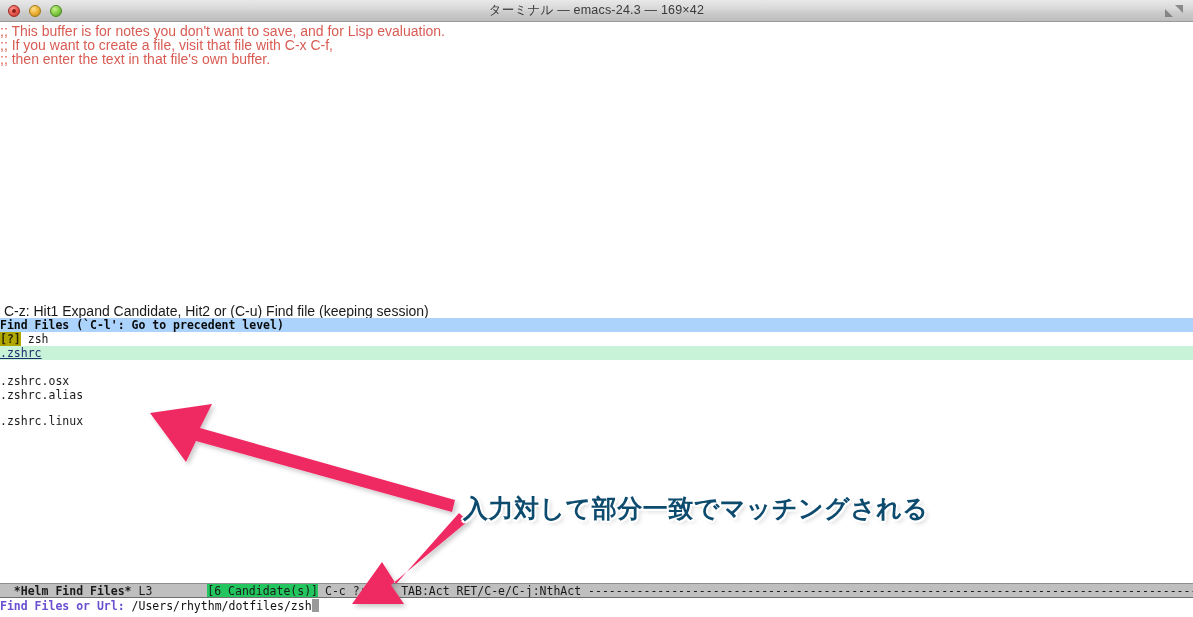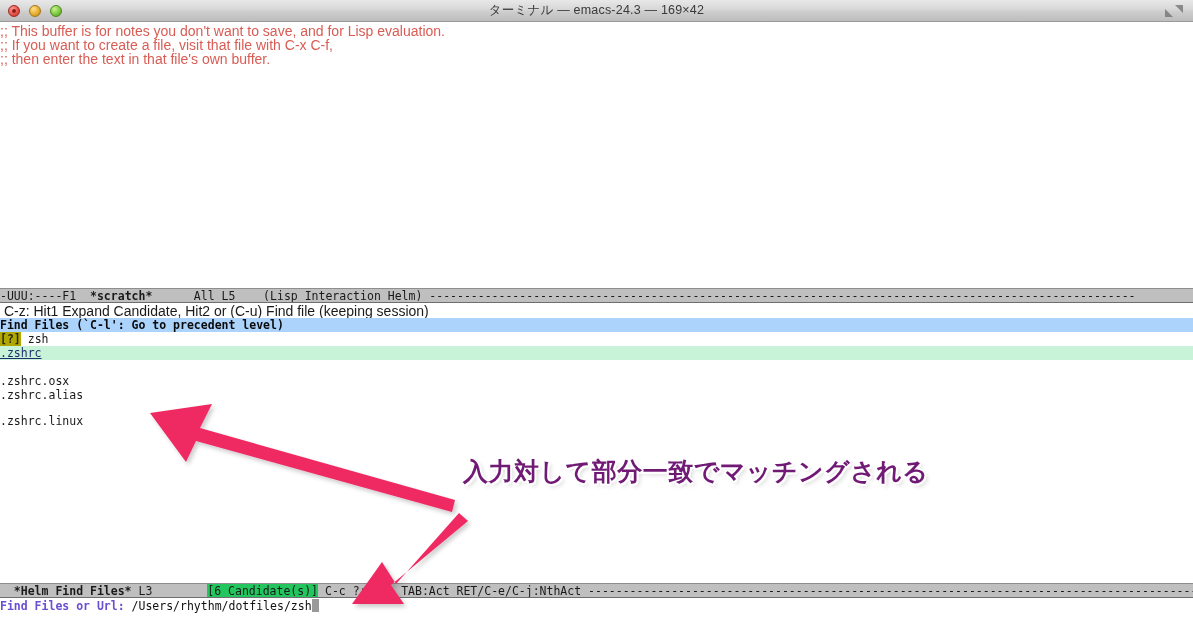--- a/index.html
+++ b/index.html
@@ -206,25 +206,25 @@
   #annotations {
     position: absolute;
     left: 0; top: 0;
     width: 1193px;
     height: 617px;
     pointer-events: none;
   }
   #annot-text {
     position: absolute;
     left: 463px;
-    top: 455px;
+    top: 492px;
     font-family: "DejaVu Sans", "Liberation Sans", sans-serif;
     font-size: 25px;
     font-weight: bold;
-    color: #701a75;
+    color: #0c4a6e;
     white-space: nowrap;
     letter-spacing: 0.5px;
     text-shadow:
        1.5px 1.5px 0 #ffffff,
       -1.5px 1.5px 0 #ffffff,
        1.5px -1.5px 0 #ffffff,
       -1.5px -1.5px 0 #ffffff,
        0 2px 0 #ffffff, 0 -2px 0 #ffffff,
        2px 0 0 #ffffff, -2px 0 0 #ffffff,
        3px 3px 4px rgba(0,0,0,0.18);
@@ -247,21 +247,20 @@
       </svg>
     </div>
   </div>
 
   <div id="emacs">
 
     <div class="srow comment" style="top:2px;">;; This buffer is for notes you don't want to save, and for Lisp evaluation.</div>
     <div class="srow comment" style="top:16px;">;; If you want to create a file, visit that file with C-x C-f,</div>
     <div class="srow comment" style="top:30px;">;; then enter the text in that file's own buffer.</div>
 
-    <div id="modeline-scratch"><span>-UUU:----F1  </span><span class="bufname">*scratch*</span><span>      All L5    </span><span>(Lisp Interaction Helm) </span><span>------------------------------------------------------------------------------------------------------</span></div>
 
     <div id="helm-echo" class="srow"> C-z: Hit1 Expand Candidate, Hit2 or (C-u) Find file (keeping session)</div>
 
     <div id="helm-source-header">Find Files (`C-l': Go to precedent level)</div>
 
     <div id="cand-0" class="srow cand"><span class="prefix-badge">[?]</span><span> zsh</span></div>
     <div id="cand-1" class="srow cand"><span>.zshrc</span></div>
     <div id="cand-3" class="srow cand"><span>.zshrc.osx</span></div>
     <div id="cand-4" class="srow cand"><span>.zshrc.alias</span></div>
     <div id="cand-5" class="srow cand"><span>.zshrc.linux</span></div>

